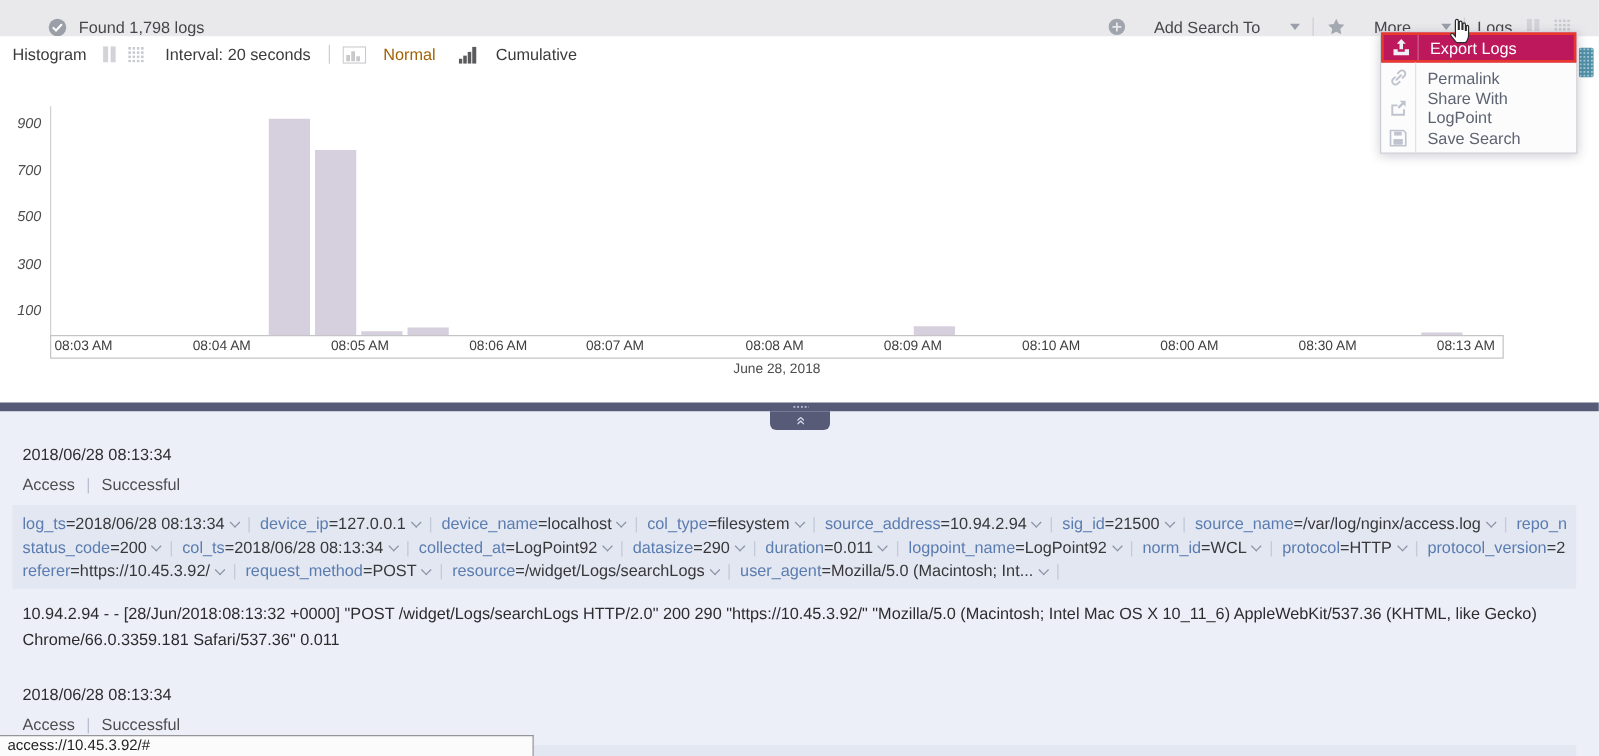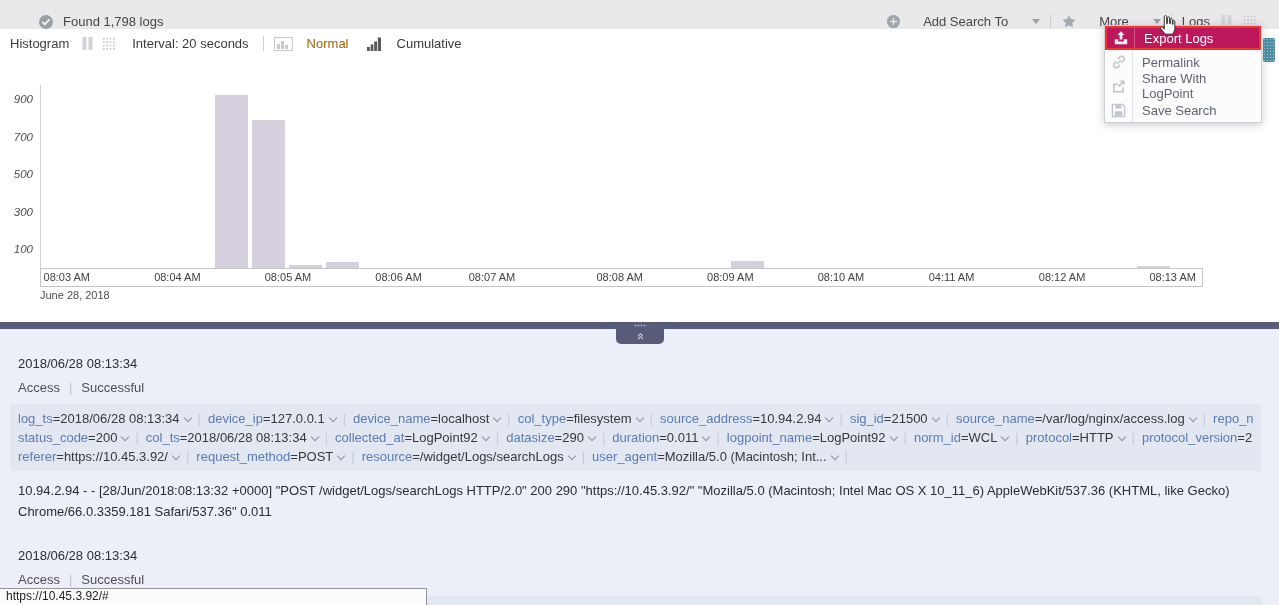--- a/index.html
+++ b/index.html
@@ -34,21 +34,21 @@
   .muted{color:#a16207;}
   
   .chart{position:absolute;top:58px;left:0;right:0;height:264px;background:#fff;}
   .ylab{position:absolute;width:33px;text-align:right;font-size:11.5px;color:#4c4c4e;font-style:italic;}
   .yline{position:absolute;left:40px;top:27px;width:1px;height:183px;background:#d2d2d5;}
   .bar{position:absolute;background:#d6cfdd;}
   .xstrip{position:absolute;left:40px;top:210px;width:1163px;height:19px;background:#fff;
     border:1px solid #c5c5c8;box-sizing:border-box;cursor:pointer;}
   .xtick{position:absolute;top:0;width:74px;margin-left:-37px;text-align:center;
     font-size:11px;line-height:17px;color:#3f3f41;}
-  .datelabel{position:absolute;left:40px;top:231px;width:1163px;
+  .datelabel{position:absolute;left:40px;top:231px;width:1163px;text-align:center;
     font-size:11px;color:#4c4c4e;}
   
   .divider{position:absolute;top:322px;left:0;right:0;height:7px;background:#575b78;z-index:4;}
   .handle{position:absolute;top:7px;left:616px;width:48px;height:15px;background:#575b78;
     border-radius:0 0 5px 5px;display:flex;align-items:center;justify-content:center;cursor:pointer;}
   .handle .grip{position:absolute;top:-5px;width:13px;height:3px;
     background-image:radial-gradient(#b6bad2 0.9px, transparent 1.05px);background-size:3px 3px;}
   .dchev{display:inline-block;transform:rotate(-90deg);color:#dde0f0;font-size:13px;line-height:1;}
   
   .logarea{position:absolute;top:329px;left:0;right:0;bottom:0;background:#edeff8;
@@ -173,22 +173,22 @@
     <div class="yline"></div>
     <div class="xstrip" id="xstrip">
         <span class="xtick" style="left: 25.8035px;">08:03 AM</span>
         <span class="xtick" style="left: 136.39px;">08:04 AM</span>
         <span class="xtick" style="left: 246.976px;">08:05 AM</span>
         <span class="xtick" style="left: 357.563px;">08:06 AM</span>
         <span class="xtick" style="left: 451px;">08:07 AM</span>
         <span class="xtick" style="left: 578.735px;">08:08 AM</span>
         <span class="xtick" style="left: 689.322px;">08:09 AM</span>
         <span class="xtick" style="left: 799.908px;">08:10 AM</span>
-        <span class="xtick" style="left: 910.494px;">04:11 AM</span>
-        <span class="xtick" style="left: 1021.08px;">08:12 AM</span>
+        <span class="xtick" style="left: 910.494px;">08:00 AM</span>
+        <span class="xtick" style="left: 1021.08px;">08:30 AM</span>
         <span class="xtick" style="left: 1131.67px;">08:13 AM</span>
       </div>
     <div class="datelabel">June 28, 2018</div>
   <span class="ylab" style="top: 185.231px;">100</span>
       <span class="ylab" style="top: 147.692px;">300</span>
       <span class="ylab" style="top: 110.154px;">500</span>
       <span class="ylab" style="top: 72.6154px;">700</span>
       <span class="ylab" style="top: 35.0769px;">900</span>
       <div class="bar" style="left: 215.252px; width: 32.8621px; top: 37.3231px; height: 172.677px; background: rgb(214, 207, 221);"></div>
       <div class="bar" style="left: 252.114px; width: 32.8621px; top: 61.7231px; height: 148.277px; background: rgb(214, 207, 221);"></div>
@@ -280,16 +280,16 @@
 
   <div class="tealfrag"></div>
 
   <div class="cursor">
     <svg width="21" height="24" viewBox="0 0 22 25">
       <path d="M8.9 2.6c.7 0 1.25.55 1.25 1.25V11h.75V5.2c0-.65.55-1.15 1.15-1.15s1.15.5 1.15 1.15v5.8h.75V6.6c0-.6.5-1.05 1.05-1.05s1.05.45 1.05 1.05v5.1h.75V8.6c0-.5.4-.95.95-.95s.95.45.95.95v7.3c0 1.1-.2 2.1-.65 3.05l-.85 1.9c-.35.75-1.1 1.25-1.95 1.25H9.7c-.65 0-1.25-.3-1.65-.8l-4.1-5c-.4-.5-.35-1.2.1-1.65.5-.45 1.3-.4 1.75.1l1.85 2.1V3.85c0-.7.55-1.25 1.25-1.25z" fill="#fff" stroke="#2b2b2b" stroke-width="1"></path>
     </svg>
   </div>
 
   <div class="urltip">
-    <span>https://10.45.3.92/#</span>
+    <span>access://10.45.3.92/#</span>
   </div>
 
 </div>
 
 </body></html>

